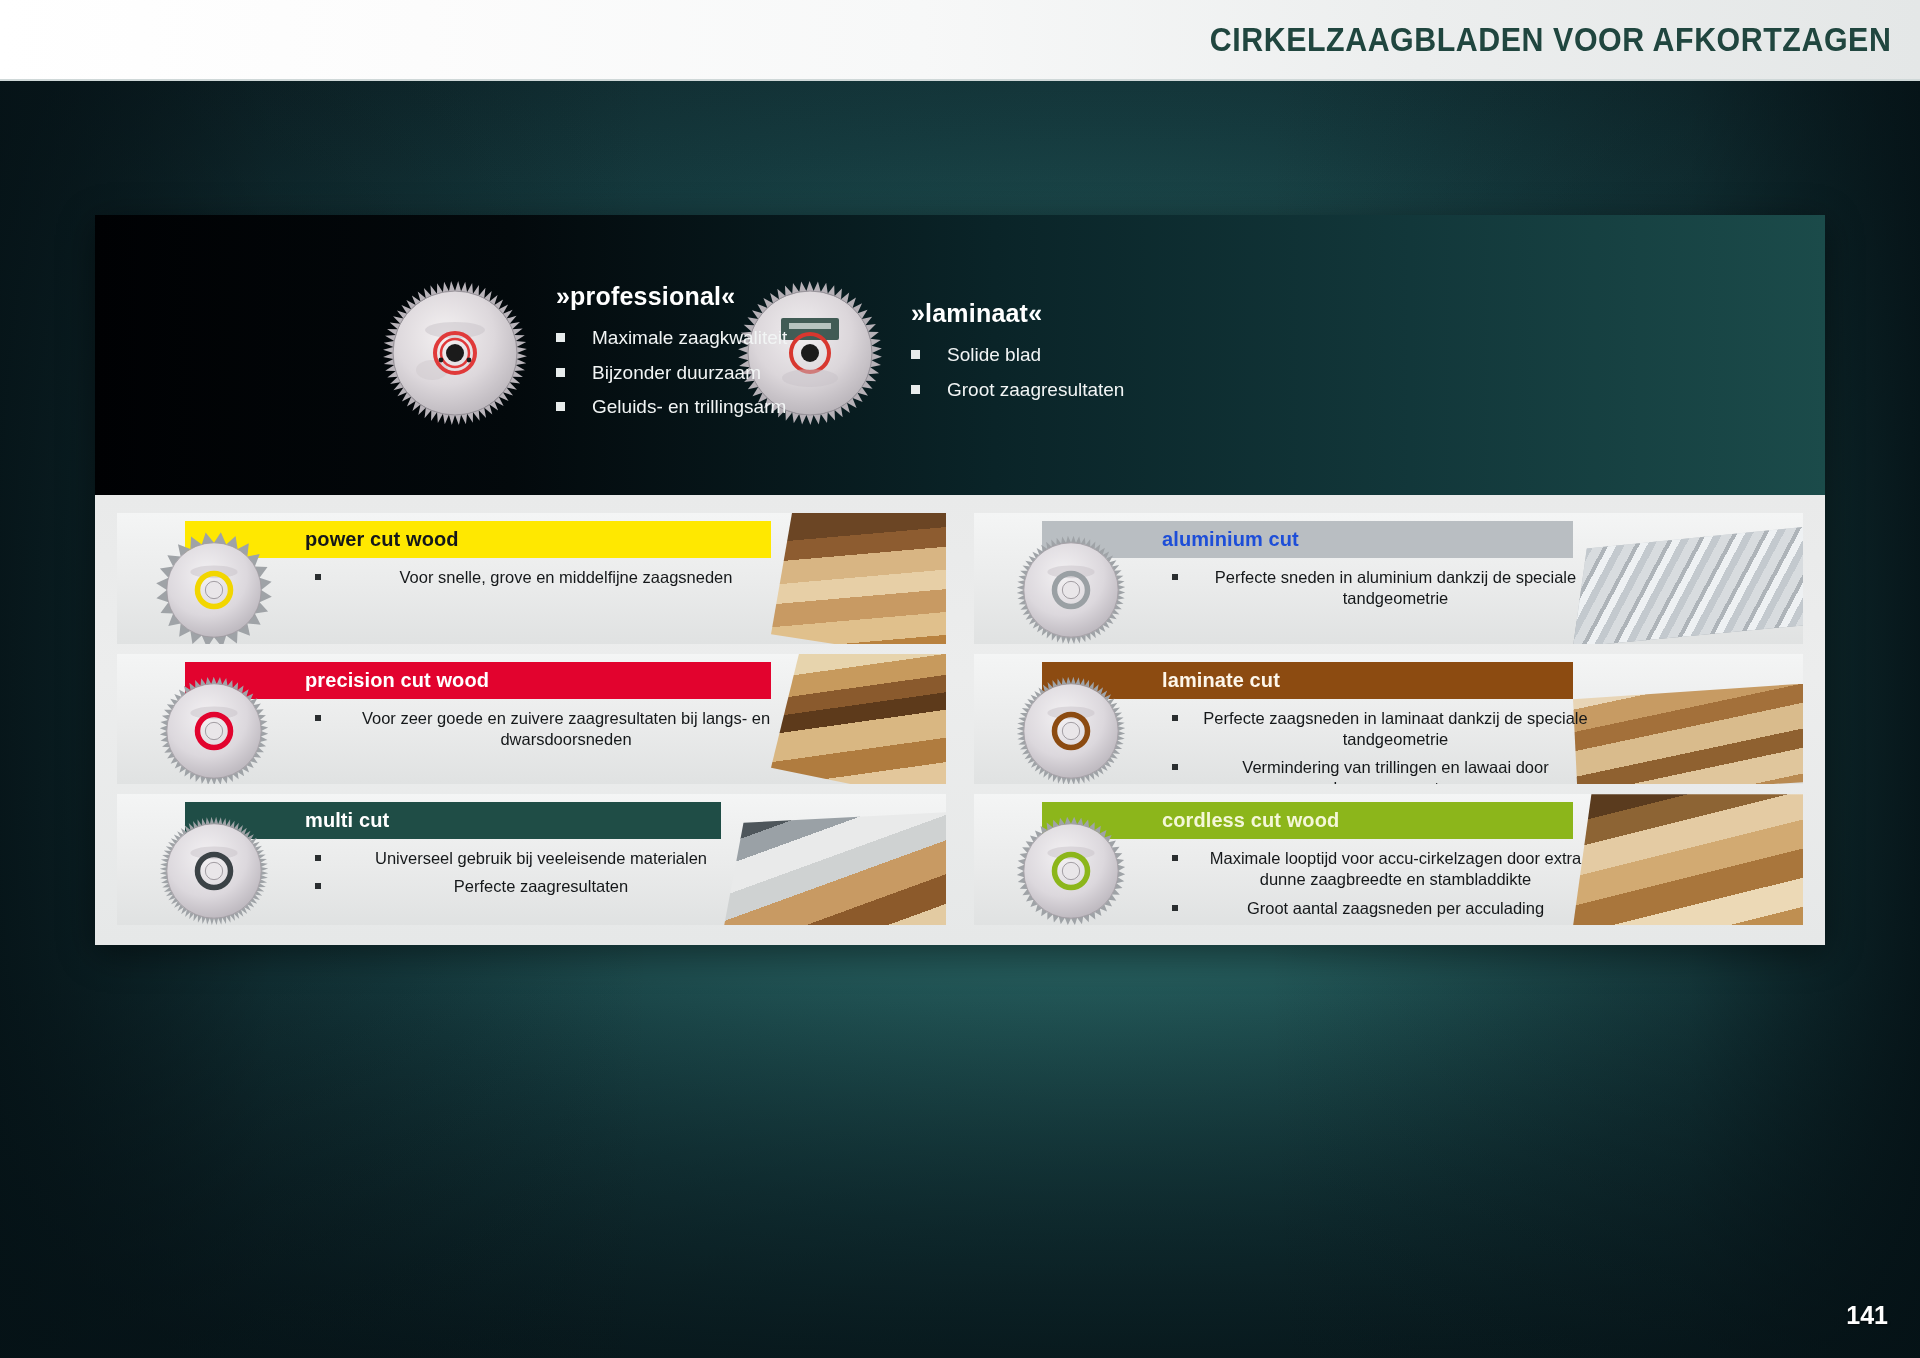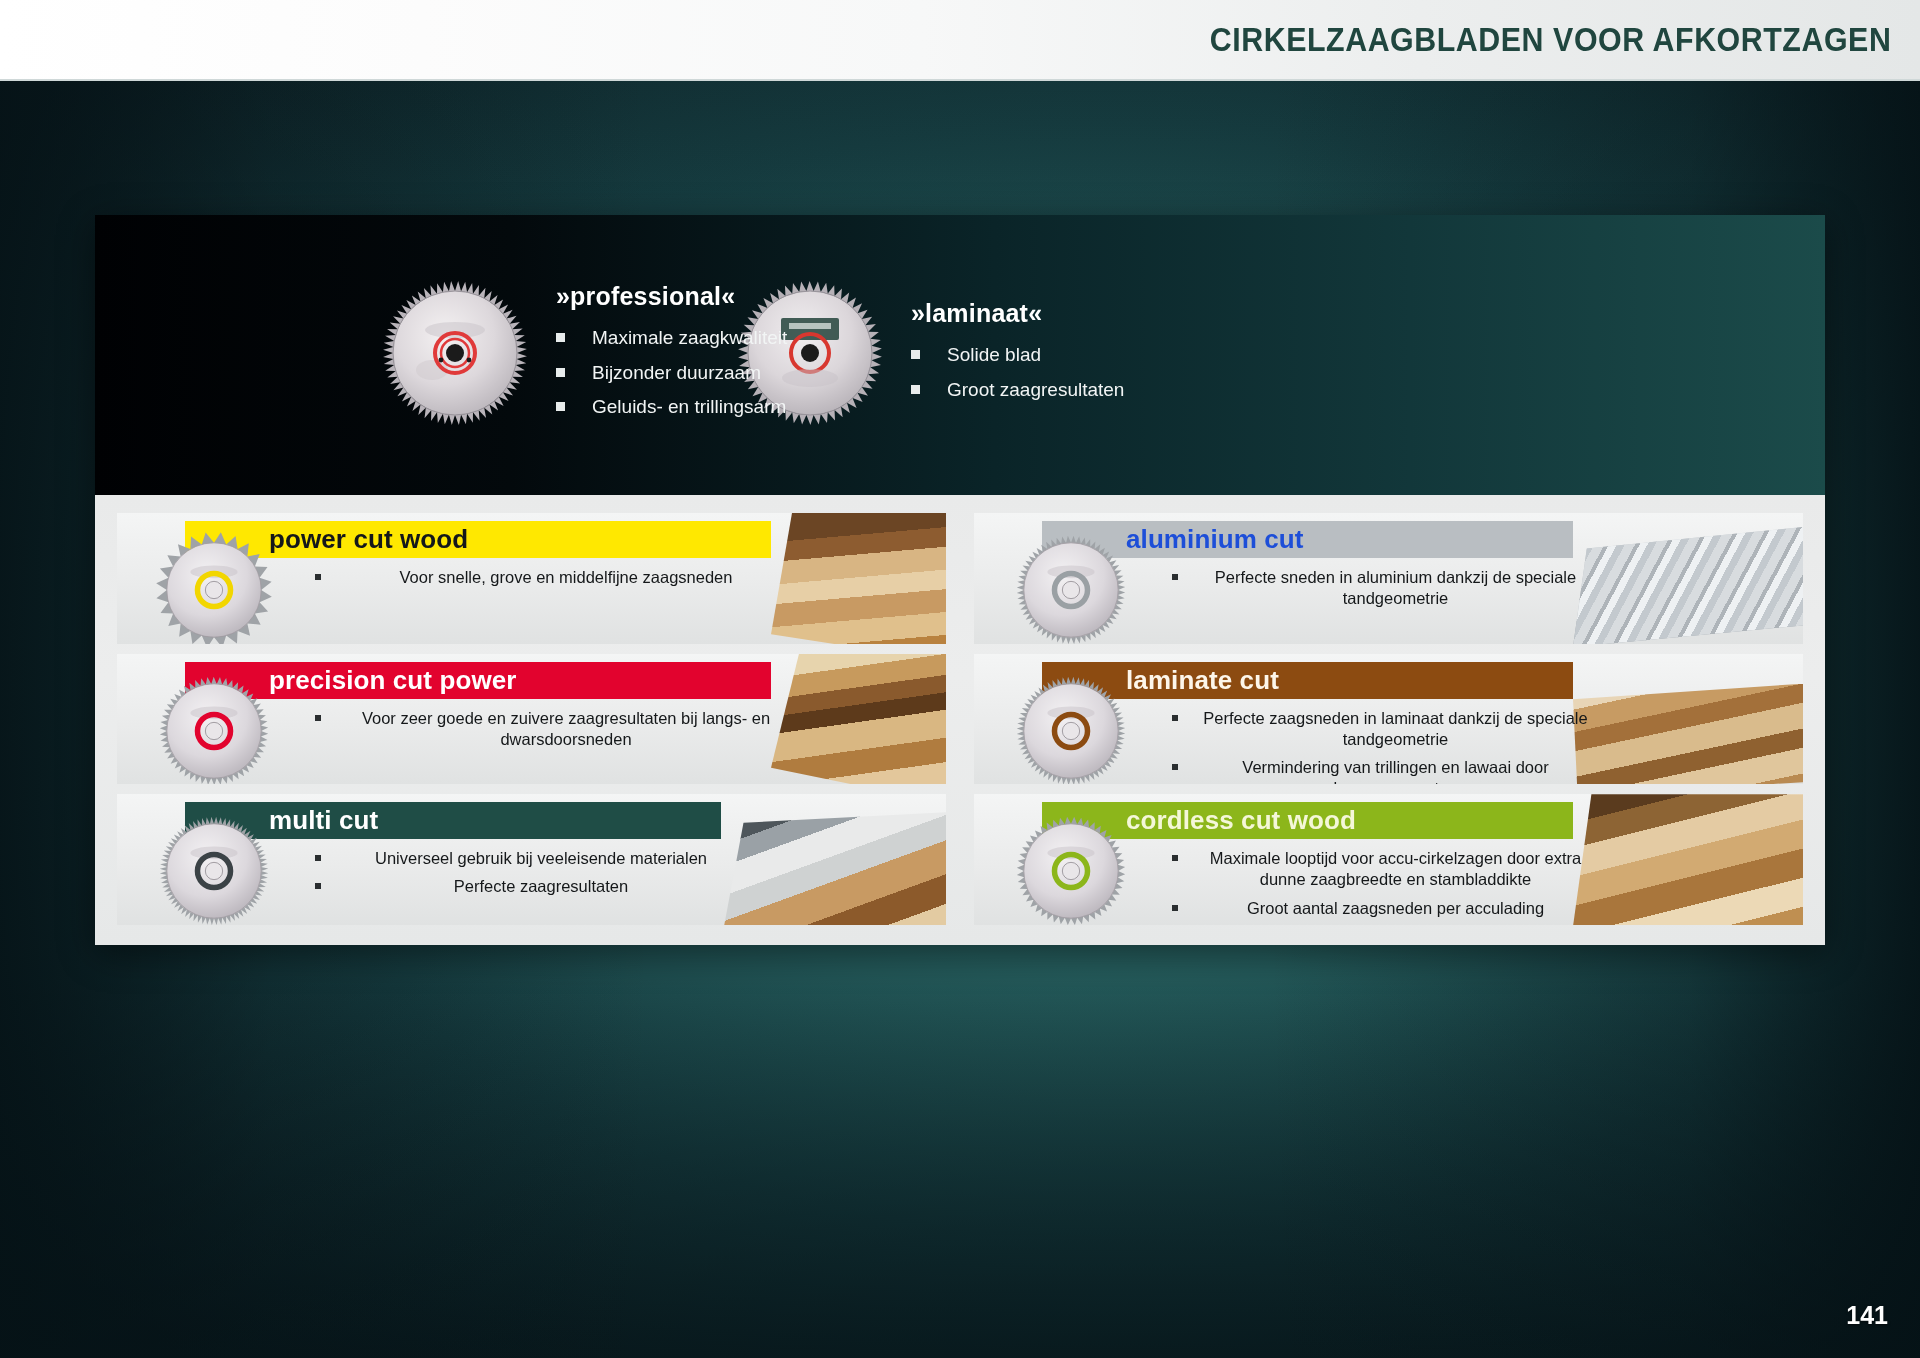--- a/index.html
+++ b/index.html
@@ -91,21 +91,21 @@
   .card {
     position: relative;
     background: linear-gradient(to bottom, #f4f5f5 0%, #eaebeb 55%, #e0e2e2 100%);
     overflow: hidden;
   }
   .card-bar {
     position: absolute; left: 68px; top: 8px; right: 0; height: 37px;
     display: flex; align-items: center;
   }
   .card-bar-label {
-    font-size: 26px; font-weight: bold; padding-left: 84px; white-space: nowrap;
+    font-size: 20px; font-weight: bold; padding-left: 120px; white-space: nowrap;
     letter-spacing: .1px;
   }
   .card-blade {
     position: absolute; left: 38px; top: 18px;
   }
   .card-body {
     position: absolute; left: 198px; top: 54px; right: 8px; text-align: center;
   }
   .card-list { list-style: none; }
   .card-list li {
@@ -256,21 +256,21 @@
             </svg></div>
           <div class="card-body" style="right: 200px;">
             <ul class="card-list">
               <li><span class="sq"></span><span>Perfecte sneden in aluminium dankzij de speciale tandgeometrie</span></li>
             </ul>
           </div>
         </div>
         <div class="card">
           <div class="card-photo" style="background: linear-gradient(172deg, rgb(231, 212, 173) 0px, rgb(231, 212, 173) 14%, rgb(199, 154, 93) 14%, rgb(199, 154, 93) 26%, rgb(138, 90, 45) 26%, rgb(138, 90, 45) 36%, rgb(93, 58, 27) 36%, rgb(93, 58, 27) 46%, rgb(217, 183, 130) 46%, rgb(217, 183, 130) 62%, rgb(176, 124, 63) 62%, rgb(176, 124, 63) 76%, rgb(227, 199, 155) 76%, rgb(227, 199, 155) 100%); top: 0px; right: 0px; width: 175px; height: 150px; clip-path: polygon(16% 0px, 100% 0px, 100% 100%, 0px 76%);"></div>
           <div class="card-bar" style="background: rgb(226, 3, 46); right: 175px;">
-            <div class="card-bar-label" style="color: rgb(255, 255, 255);">precision cut power</div>
+            <div class="card-bar-label" style="color: rgb(255, 255, 255);">precision cut wood</div>
           </div>
           <div class="card-blade"><svg width="118" height="118" viewBox="0 0 150 150">
               <defs>
                 <radialGradient id="bg2" cx="42%" cy="34%" r="74%">
                   <stop offset="0%" stop-color="#f3f1f3"></stop>
                   <stop offset="58%" stop-color="#dcd8dd"></stop>
                   <stop offset="100%" stop-color="#b5b0b7"></stop>
                 </radialGradient>
               </defs>
               <path d="M135.00,75.00 L143.91,78.61 L134.59,81.97 Z M134.59,81.97 L143.02,86.59 L133.38,88.84 Z M133.38,88.84 L141.22,94.40 L131.38,95.52 Z M131.38,95.52 L138.51,101.96 L128.62,101.93 Z M128.62,101.93 L134.96,109.15 L125.13,107.97 Z M125.13,107.97 L130.59,115.88 L120.96,113.57 Z M120.96,113.57 L125.46,122.06 L116.17,118.64 Z M116.17,118.64 L119.66,127.60 L110.83,123.13 Z M110.83,123.13 L113.25,132.43 L105.00,126.96 Z M105.00,126.96 L106.33,136.48 L98.76,130.09 Z M98.76,130.09 L98.98,139.70 L92.21,132.48 Z M92.21,132.48 L91.30,142.05 L85.42,134.09 Z M85.42,134.09 L83.41,143.49 L78.49,134.90 Z M78.49,134.90 L75.40,144.00 L71.51,134.90 Z M71.51,134.90 L67.39,143.58 L64.58,134.09 Z M64.58,134.09 L59.48,142.23 L57.79,132.48 Z M57.79,132.48 L51.78,139.97 L51.24,130.09 Z M51.24,130.09 L44.39,136.84 L45.00,126.96 Z M45.00,126.96 L37.42,132.87 L39.17,123.13 Z M39.17,123.13 L30.96,128.11 L33.83,118.64 Z M33.83,118.64 L25.09,122.64 L29.04,113.57 Z M29.04,113.57 L19.89,116.53 L24.87,107.97 Z M24.87,107.97 L15.45,109.85 L21.38,101.93 Z M21.38,101.93 L11.80,102.70 L18.62,95.52 Z M18.62,95.52 L9.01,95.17 L16.62,88.84 Z M16.62,88.84 L7.12,87.38 L15.41,81.97 Z M15.41,81.97 L6.14,79.41 L15.00,75.00 Z M15.00,75.00 L6.09,71.39 L15.41,68.03 Z M15.41,68.03 L6.98,63.41 L16.62,61.16 Z M16.62,61.16 L8.78,55.60 L18.62,54.48 Z M18.62,54.48 L11.49,48.04 L21.38,48.07 Z M21.38,48.07 L15.04,40.85 L24.87,42.03 Z M24.87,42.03 L19.41,34.12 L29.04,36.43 Z M29.04,36.43 L24.54,27.94 L33.83,31.36 Z M33.83,31.36 L30.34,22.40 L39.17,26.87 Z M39.17,26.87 L36.75,17.57 L45.00,23.04 Z M45.00,23.04 L43.67,13.52 L51.24,19.91 Z M51.24,19.91 L51.02,10.30 L57.79,17.52 Z M57.79,17.52 L58.70,7.95 L64.58,15.91 Z M64.58,15.91 L66.59,6.51 L71.51,15.10 Z M71.51,15.10 L74.60,6.00 L78.49,15.10 Z M78.49,15.10 L82.61,6.42 L85.42,15.91 Z M85.42,15.91 L90.52,7.77 L92.21,17.52 Z M92.21,17.52 L98.22,10.03 L98.76,19.91 Z M98.76,19.91 L105.61,13.16 L105.00,23.04 Z M105.00,23.04 L112.58,17.13 L110.83,26.87 Z M110.83,26.87 L119.04,21.89 L116.17,31.36 Z M116.17,31.36 L124.91,27.36 L120.96,36.43 Z M120.96,36.43 L130.11,33.47 L125.13,42.03 Z M125.13,42.03 L134.55,40.15 L128.62,48.07 Z M128.62,48.07 L138.20,47.30 L131.38,54.48 Z M131.38,54.48 L140.99,54.83 L133.38,61.16 Z M133.38,61.16 L142.88,62.62 L134.59,68.03 Z M134.59,68.03 L143.86,70.59 L135.00,75.00 Z " fill="#9fa3a7"></path>

